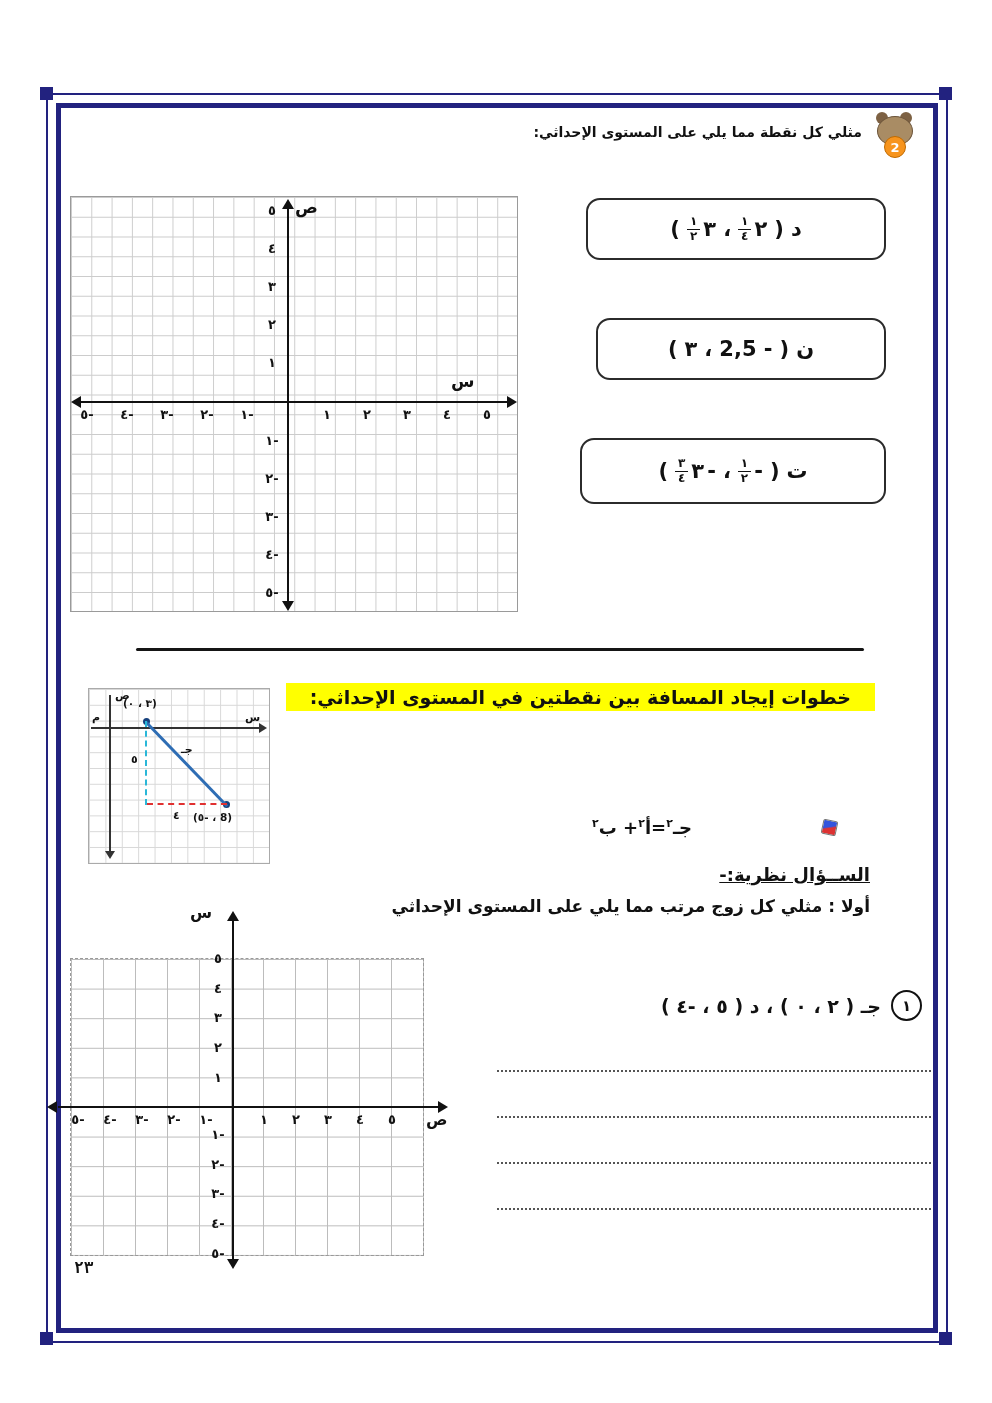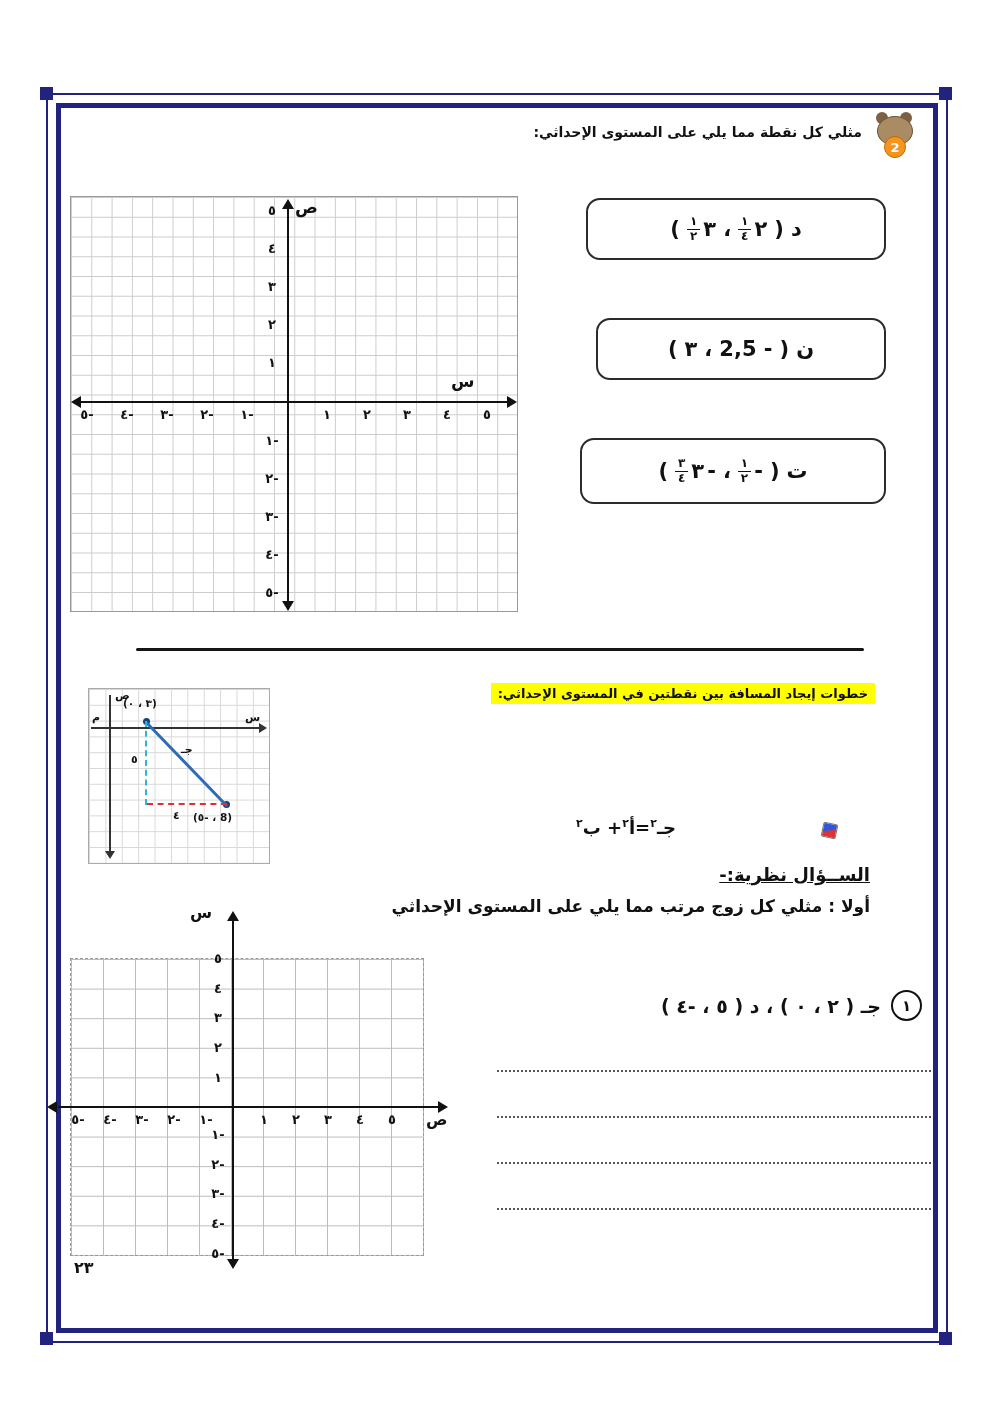--- a/index.html
+++ b/index.html
@@ -56,26 +56,26 @@
   .pbox-t{left:580px;top:438px;width:302px;height:62px;}
   .coord{display:inline-flex;align-items:center;gap:3px;}
   .frac{display:inline-flex;flex-direction:column;align-items:center;font-size:12px;line-height:1.1;}
   .frac .den{border-top:1.5px solid #111;padding:0 3px;}
   .frac .num{padding:0 3px;}
 
   .divider{position:absolute;left:136px;top:648px;width:728px;height:2.5px;background:#151515;border-radius:2px;}
 
   
   .steps-title{position:absolute;right:117px;top:683px;direction:rtl;background:#ffff00;
-               font-weight:bold;font-size:13px;padding:3px 7px;}
+               font-weight:bold;font-size:19px;padding:3px 24px;}
   .steps-list{position:absolute;right:155px;top:727px;width:440px;direction:rtl;}
   .step-row{display:flex;align-items:center;gap:10px;height:30px;font-weight:bold;font-size:17.5px;}
   .bullet-icon{width:13px;height:13px;flex:none;border:1px solid #777;border-radius:2px;
                background:linear-gradient(160deg,#3355dd 45%,#dd3333 55%);transform:rotate(12deg);}
-  .formula-row{position:absolute;right:155px;top:817px;direction:rtl;display:flex;align-items:flex-end;gap:26px;}
+  .formula-row{position:absolute;right:155px;top:817px;direction:rtl;display:flex;align-items:center;gap:10px;}
   .formula{font-weight:bold;font-size:18px;margin-right:120px;direction:rtl;}
   .formula sup{font-size:11px;}
 
   
   .mini{position:absolute;left:88px;top:688px;width:180px;height:174px;border:1px solid #aaa;
         background-image:linear-gradient(#d8d8d8 1px,transparent 1px),
                          linear-gradient(90deg,#d8d8d8 1px,transparent 1px);
         background-size:16.4px 15.8px;}
   .mini-lab{position:absolute;font-weight:bold;font-size:11px;direction:rtl;}
   .mini-plab{position:absolute;font-weight:bold;font-size:10.5px;direction:rtl;}
@@ -90,21 +90,21 @@
   
   .q2-heading{position:absolute;right:122px;top:864px;direction:rtl;font-weight:bold;font-size:18px;
               text-decoration:underline;}
   .q2-line1{position:absolute;right:122px;top:896px;direction:rtl;font-weight:bold;font-size:17px;}
   .q2-line2{position:absolute;right:116px;top:932px;direction:rtl;font-weight:bold;font-size:17px;}
   .q2-item{position:absolute;right:70px;top:990px;direction:rtl;display:flex;align-items:center;gap:10px;
            font-weight:bold;font-size:19px;}
   .circle-num{width:27px;height:27px;border:2px solid #111;border-radius:50%;flex:none;
               display:flex;align-items:center;justify-content:center;font-size:15px;font-weight:bold;}
   .ans-line{position:absolute;left:497px;width:434px;height:0;border-bottom:2px dotted #555;}
-  .page-num{position:absolute;left:74px;top:1258px;font-weight:bold;font-size:16px;direction:rtl;}
+  .page-num{position:absolute;left:74px;top:1258px;font-weight:bold;font-size:16px;direction:rtl;font-family:Liberation Mono, monospace;}
 </style>
 </head>
 <body>
 
 <div class="page">
 
   <div class="frame-outer"></div>
   <div class="frame-inner"></div>
   <div class="corner-sq" style="left:40px;top:87px;"></div>
   <div class="corner-sq" style="left:939px;top:87px;"></div>

